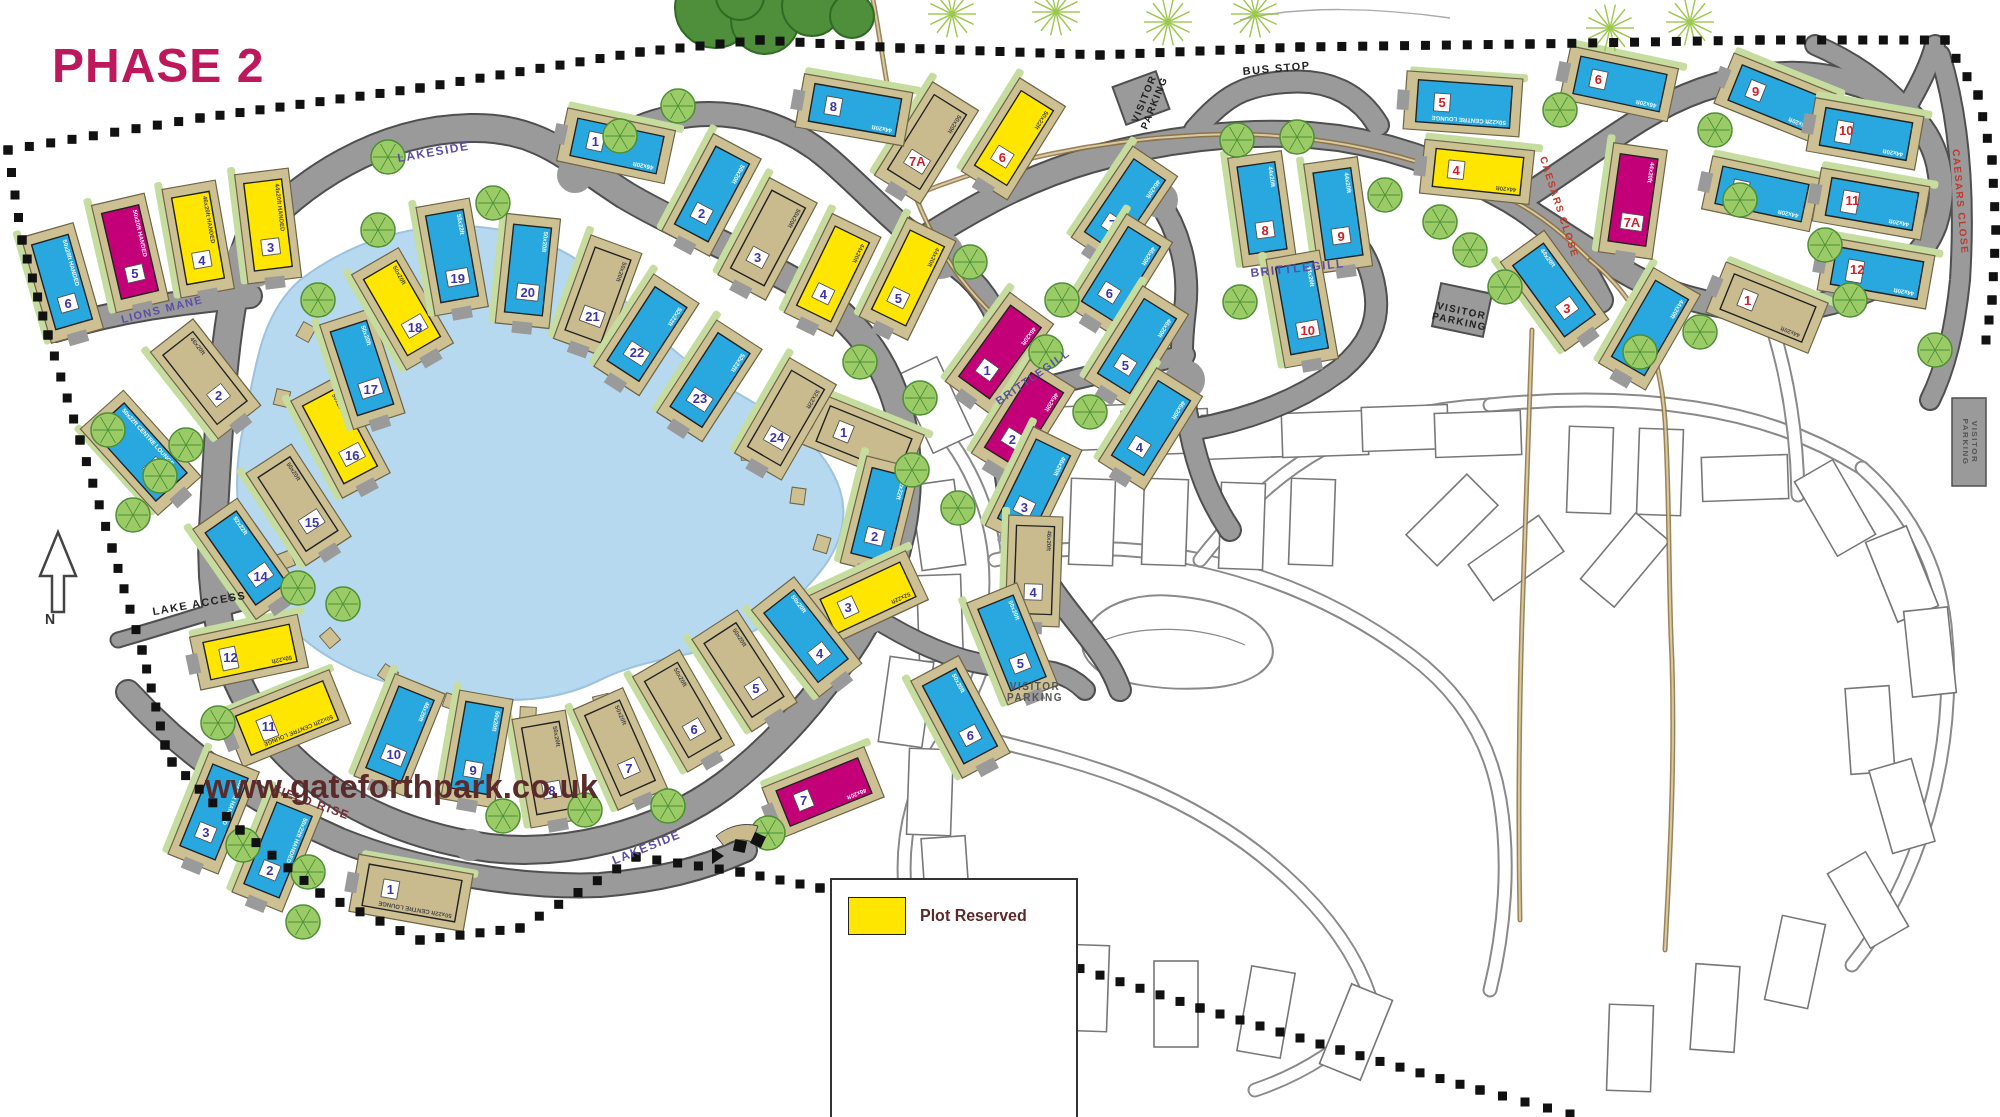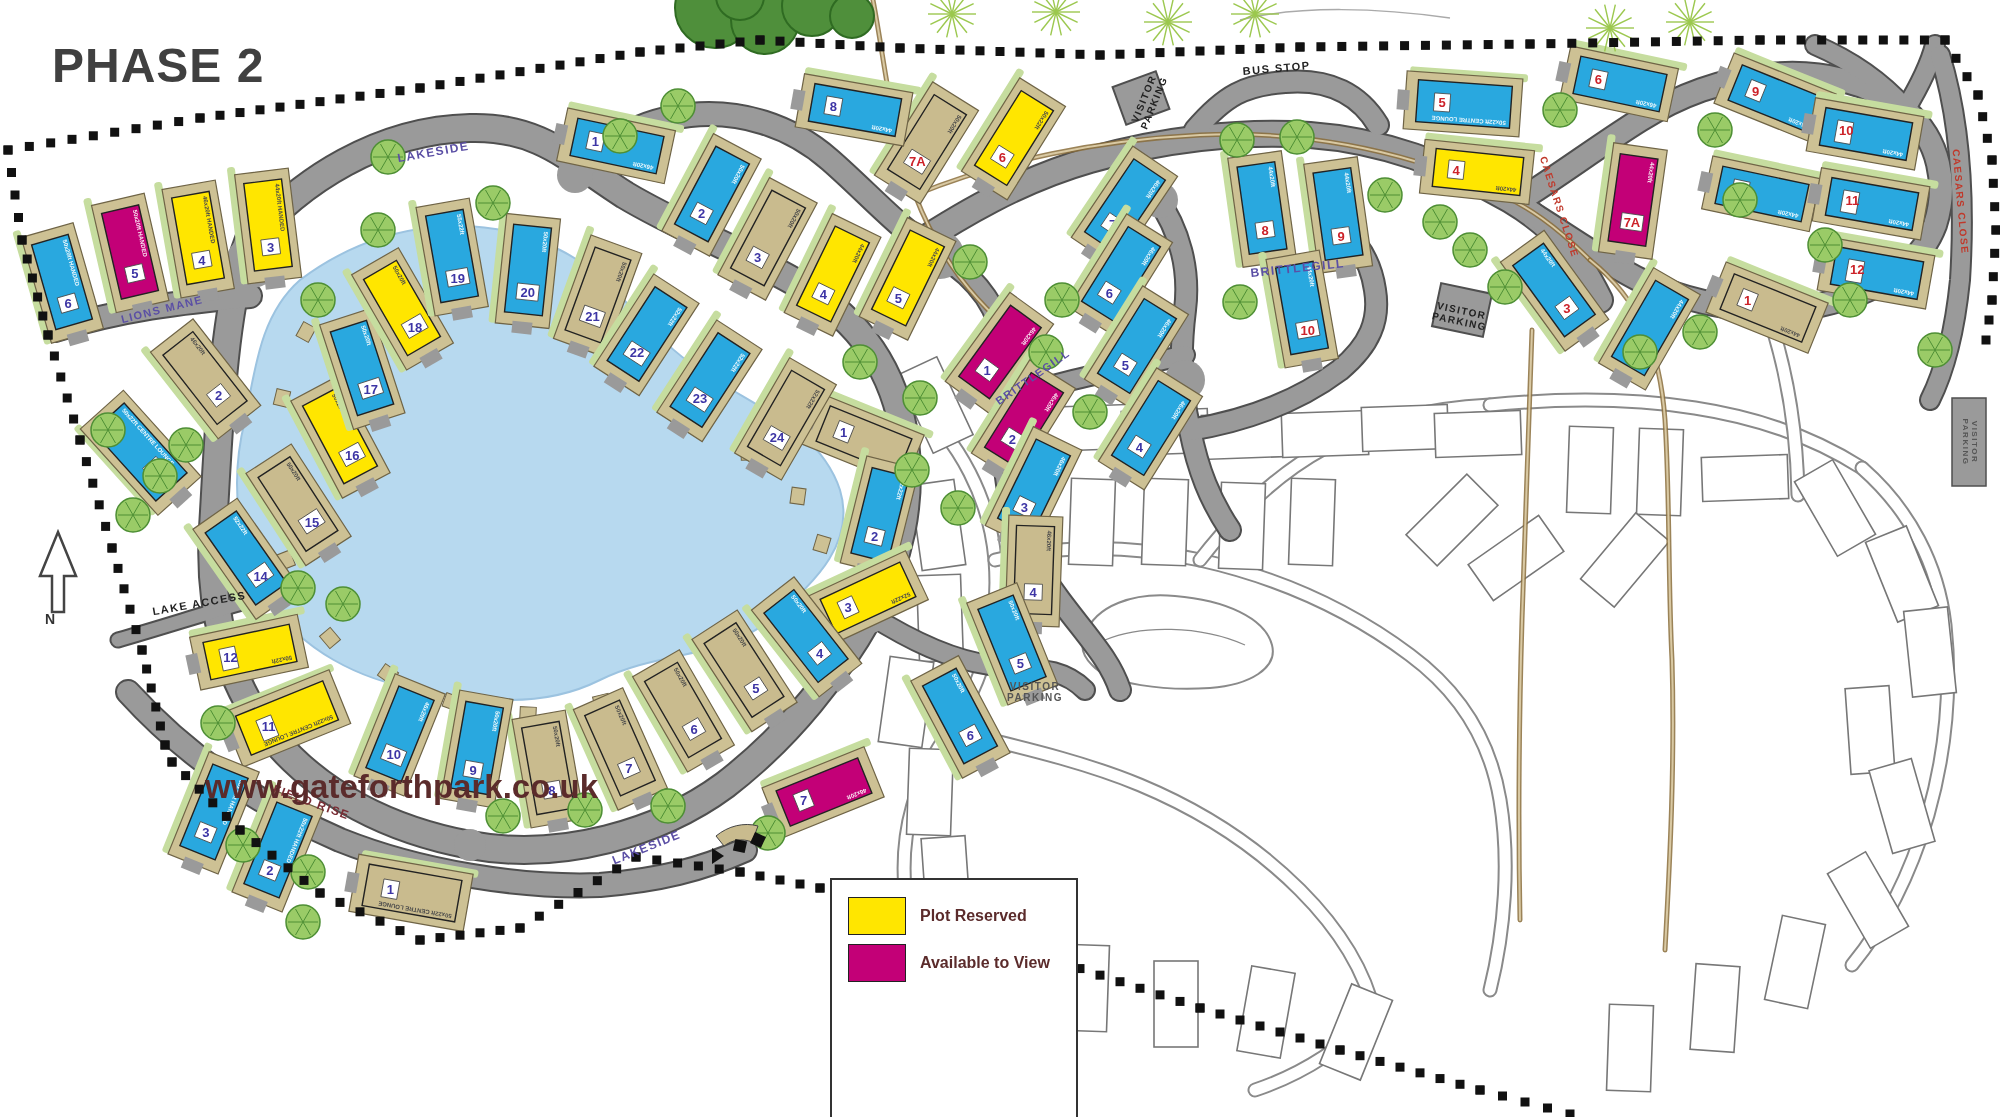--- a/index.html
+++ b/index.html
@@ -1,20 +1,20 @@
 <!DOCTYPE html>
 <html><head>
 <meta charset="utf-8">
 <style>
   html,body{margin:0;padding:0;background:#fff;}
   .stage{position:relative;width:2000px;height:1117px;background:#ffffff;overflow:hidden;
          font-family:"Liberation Sans",sans-serif;}
   .stage svg{position:absolute;left:0;top:0;}
   .page-title{position:absolute;left:52px;top:38px;font-size:48px;font-weight:bold;
-              letter-spacing:1px;color:#404040;}
+              letter-spacing:1px;color:#be185d;}
   .footer-line{position:absolute;color:#5B2B2B;font-weight:bold;}
   .footer-1{left:205px;top:768px;font-size:33px;}
   .footer-2{left:100px;top:822px;font-size:33px;}
   .legend{position:absolute;left:830px;top:878px;width:248px;height:256px;background:#fff;
           border:2px solid #333;box-sizing:border-box;padding:12px 0 0 16px;}
   .legend-row{display:flex;align-items:center;height:47px;}
   .legend-swatch{width:56px;height:36px;border:1.5px solid #222;margin-right:14px;flex:0 0 auto;}
   .legend-label{font-size:16px;font-weight:bold;color:#5B2B2B;}
 </style>
 </head>
@@ -1504,18 +1504,14 @@
         <text x="45" y="624" font-size="14" font-weight="bold" fill="#333">N</text>
       </g>
     </svg>
   <div class="page-title">PHASE 2</div>
   <div class="footer-line footer-1">www.gateforthpark.co.uk</div>
   <div class="legend" id="legend">
       <div class="legend-row">
         <div class="legend-swatch" style="background: rgb(255, 230, 0);"></div>
         <span class="legend-label">Plot Reserved</span>
       </div>
-      <div class="legend-row">
-        <div class="legend-swatch" style="background: rgb(195, 0, 119);"></div>
-        <span class="legend-label">Available to View</span>
-      </div>
     </div>
 </div>
 
 </body></html>

